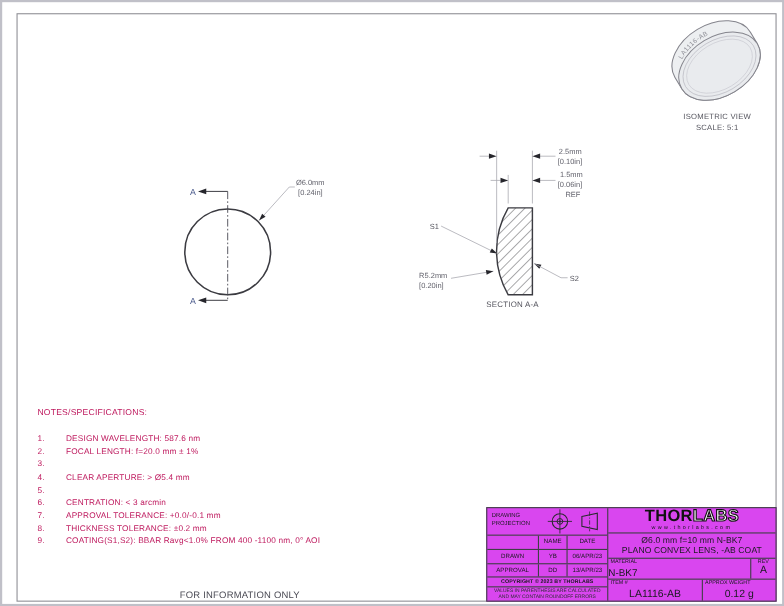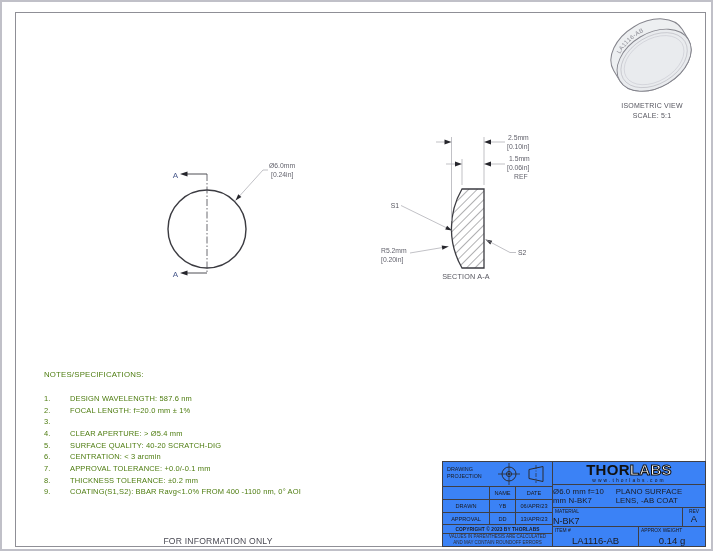--- a/index.html
+++ b/index.html
@@ -5,33 +5,33 @@
   html,body{margin:0;padding:0;background:#e9e9ed;}
   .frame{position:relative;width:713px;height:551px;background:#ffffff;
          border:2px solid #c0c0c8;box-sizing:border-box;overflow:hidden;
          font-family:"Liberation Sans", sans-serif;}
   .inner-border{position:absolute;left:13px;top:10px;width:691px;height:535px;
                 border:1px solid #8f8f96;box-sizing:border-box;}
   svg.art{position:absolute;left:0;top:0;}
   svg text{font-family:"Liberation Sans", sans-serif;}
 
   
-  .notes{position:absolute;left:42px;top:368px;color:#4d7c0f;}
+  .notes{position:absolute;left:32px;top:368px;color:#be185d;}
   .notes-heading{font-size:7.8px;line-height:9px;margin-bottom:14px;letter-spacing:.2px;}
   .note{display:flex;line-height:11.65px;font-size:7.5px;letter-spacing:.15px;}
   .nnum{width:26px;}
 
   
   .footer{position:absolute;left:58px;top:534px;width:316px;text-align:center;
           color:#4a4a54;font-size:8.6px;line-height:10.5px;letter-spacing:.2px;}
 
   
   .tb{position:absolute;left:440px;top:459px;width:264px;height:86px;
       border:1px solid #3f3f45;box-sizing:border-box;display:flex;
-      color:#1a1a1f;background:#3b82f6;}
+      color:#1a1a1f;background:#d946ef;}
   .tb *{box-sizing:border-box;}
   .tb-left{width:110px;border-right:1px solid #3f3f45;display:flex;flex-direction:column;}
   .tb-right{flex:1;display:flex;flex-direction:column;}
   .row{display:flex;}
   .bt{border-top:1px solid #3f3f45;}
   .bl{border-left:1px solid #3f3f45;}
   .proj-row{height:24px;position:relative;}
   .proj-label{position:absolute;left:4px;top:4px;font-size:5.4px;line-height:6.5px;width:38px;}
   .hdr-row{height:13px;font-size:5.6px;}
   .drawn-row{height:13px;font-size:5.6px;}
@@ -41,21 +41,21 @@
   .c3{flex:1;display:flex;align-items:center;justify-content:center;}
   .copy-row{height:9px;display:flex;align-items:center;justify-content:center;
             font-size:4.8px;font-weight:bold;letter-spacing:.1px;}
   .vals-row{flex:1;display:flex;flex-direction:column;align-items:center;justify-content:center;
             font-size:4.5px;line-height:5.6px;color:#2c2c32;text-align:center;}
   .logo-row{height:24px;display:flex;flex-direction:column;align-items:center;justify-content:center;}
   .logo-word{font-size:15px;font-weight:900;line-height:14px;letter-spacing:.3px;white-space:nowrap;}
   .logo-thor{color:#111;}
   .logo-labs{color:#fff;-webkit-text-stroke:1.05px #111;}
   .logo-url{font-size:4.9px;letter-spacing:2.1px;margin-top:1px;color:#16161b;}
-  .desc-row{height:24px;flex-direction:row;align-items:center;justify-content:center;
+  .desc-row{height:24px;flex-direction:column;align-items:center;justify-content:center;
             font-size:7.8px;line-height:9.6px;text-align:left;letter-spacing:.1px;}
   .mat-row{height:20px;}
   .mat-cell{flex:1;position:relative;}
   .small-label{position:absolute;left:2px;top:1px;font-size:4.9px;}
   .mat-val{text-align:left;font-size:9px;padding-top:8px;}
   .rev-cell{width:23px;position:relative;text-align:center;}
   .rev-label{font-size:4.9px;padding-top:1px;}
   .rev-val{font-size:9.5px;line-height:10px;}
   .item-row{flex:1;}
   .item-cell{width:85px;position:relative;}
@@ -155,21 +155,20 @@
         </div>
       <div class="note">
           <span class="nnum">3.</span>
         </div>
       <div class="note">
           <span class="nnum">4.</span>
           <span>CLEAR APERTURE: &gt; Ø5.4 mm</span>
         </div>
       <div class="note">
           <span class="nnum">5.</span>
-          <span>SURFACE QUALITY: 40-20 SCRATCH-DIG</span>
         </div>
       <div class="note">
           <span class="nnum">6.</span>
           <span>CENTRATION: &lt; 3 arcmin</span>
         </div>
       <div class="note">
           <span class="nnum">7.</span>
           <span>APPROVAL TOLERANCE: +0.0/-0.1 mm</span>
         </div>
       <div class="note">
@@ -226,37 +225,37 @@
         <div>AND MAY CONTAIN ROUNDOFF ERRORS</div>
       </div>
     </div>
     <div class="tb-right">
       <div class="logo-row">
         <div class="logo-word"><span class="logo-thor">THOR</span><span class="logo-labs">LABS</span></div>
         <div class="logo-url">www.thorlabs.com</div>
       </div>
       <div class="row desc-row bt">
         <div>Ø6.0 mm f=10 mm N-BK7</div>
-        <div>PLANO SURFACE LENS, -AB COAT</div>
+        <div>PLANO CONVEX LENS, -AB COAT</div>
       </div>
       <div class="row mat-row bt">
         <div class="mat-cell">
           <div class="small-label">MATERIAL</div>
           <div class="mat-val">N-BK7</div>
         </div>
         <div class="rev-cell bl">
           <div class="rev-label">REV</div>
           <div class="rev-val">A</div>
         </div>
       </div>
       <div class="row item-row bt">
         <div class="item-cell">
           <div class="small-label">ITEM #</div>
           <div class="big-val">LA1116-AB</div>
         </div>
         <div class="weight-cell bl">
           <div class="small-label">APPROX WEIGHT</div>
-          <div class="big-val">0.14 g</div>
+          <div class="big-val">0.12 g</div>
         </div>
       </div>
     </div>
   </div>
 </div>
 
 </body></html>

